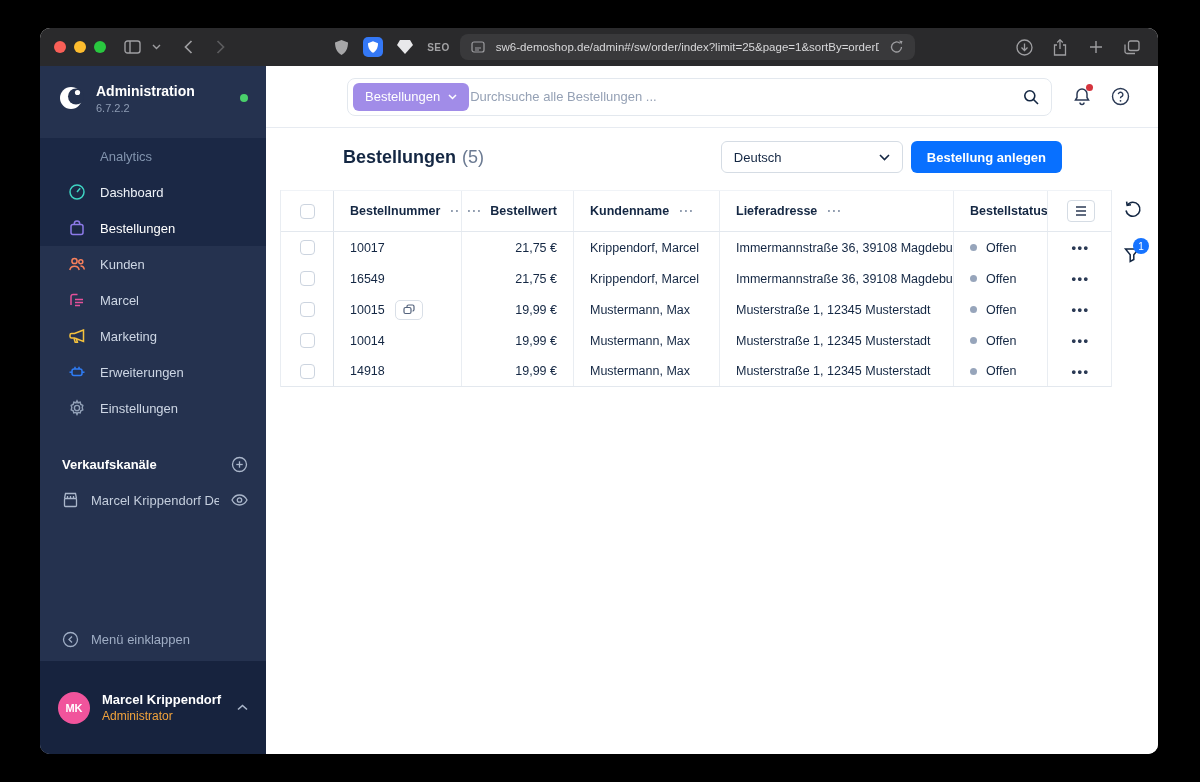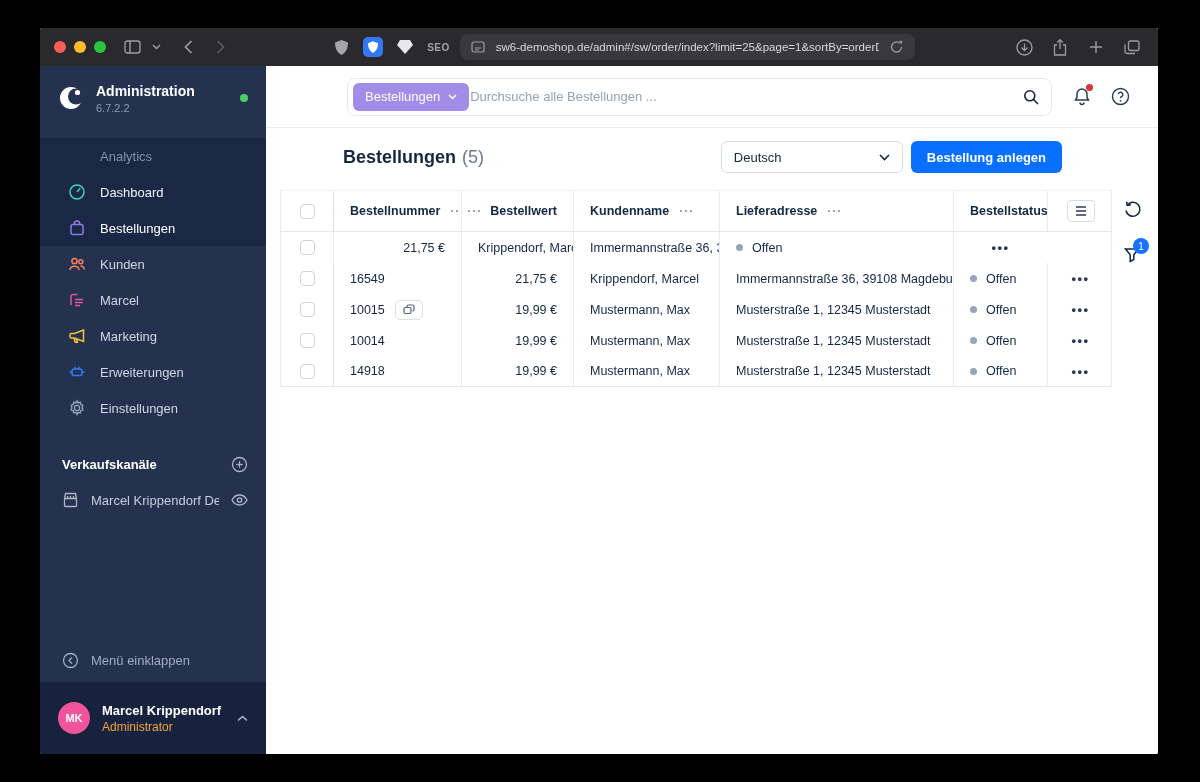--- a/index.html
+++ b/index.html
@@ -1,17 +1,17 @@
 <!DOCTYPE html>
 <html><head>
 <meta charset="utf-8">
 <style>
   * { margin:0; padding:0; box-sizing:border-box; }
   html,body { width:1200px; height:782px; background:#000; font-family:"Liberation Sans","DejaVu Sans",sans-serif; }
-  .window { position:absolute; left:40px; top:28px; width:1118px; height:726px; border-radius:2px; overflow:hidden; background:#fff; }
+  .window { position:absolute; left:40px; top:28px; width:1118px; height:726px; border-radius:10px; overflow:hidden; background:#fff; }
 
   
   .chrome { height:38px; background:#2a2a2c; display:flex; align-items:center; padding:0 14px; }
   .traffic { display:flex; gap:8px; margin-right:14px; }
   .traffic span { width:12px; height:12px; border-radius:50%; display:block; }
   .t-red{background:#f95f57;} .t-yellow{background:#fdbc2e;} .t-green{background:#29c73f;}
   .chrome-icon { color:#9e9ea1; display:flex; align-items:center; justify-content:center; width:24px; height:24px; }
   .chrome-icon.dim { color:#5c5c5e; }
   .ext-group { display:flex; align-items:center; gap:10px; margin-left:auto; margin-right:10px; }
   .seo-badge { color:#a2a2a4; font-size:10px; font-weight:bold; letter-spacing:.5px; }
@@ -36,21 +36,21 @@
   .nav-item .nicon { width:18px; height:18px; display:flex; align-items:center; justify-content:center; }
   .nav-item.sub { padding-left:60px; color:#8294ae; }
   .well { background:#1b2845; }
   .nav-item.active { background:#1b2845; color:#fff; }
   .side-section { margin-top:20px; }
   .side-head { height:36px; display:flex; align-items:center; padding:0 18px 0 22px; color:#fff; font-size:13px; font-weight:bold; }
   .side-head .spacer, .flex-sp { flex:1; }
   .channel-row { height:36px; display:flex; align-items:center; gap:12px; padding:0 18px 0 22px; font-size:13px; color:#c4cedd; }
   .channel-label { flex:1; white-space:nowrap; overflow:hidden; }
   .collapse-row { height:36px; display:flex; align-items:center; gap:12px; padding:0 18px 0 22px; font-size:13px; color:#9fadc4; margin-bottom:4px; cursor:pointer; }
-  .user-block { background:#17233e; height:72px; display:flex; align-items:center; gap:12px; padding:8px 18px; }
+  .user-block { background:#17233e; height:93px; display:flex; align-items:center; gap:12px; padding:8px 18px; }
   .avatar { width:32px; height:32px; border-radius:50%; background:#f1549c; color:#fff; font-size:11px; font-weight:bold; display:flex; align-items:center; justify-content:center; }
   .user-meta { flex:1; }
   .user-name { color:#fff; font-size:13px; font-weight:bold; }
   .user-role { color:#f2a33c; font-size:12px; margin-top:2px; }
 
   
   .topbar { height:62px; display:flex; align-items:center; border-bottom:1px solid #e7ebf1; padding-left:81px; padding-right:28px; }
   .searchbox { width:715px; height:38px; border:1px solid #e3e8ee; border-radius:8px; display:flex; align-items:center; padding:0 12px 0 5px; }
   .scope-pill { background:#a18ce8; color:#fff; font-size:13px; border-radius:6px; height:28px; display:flex; align-items:center; gap:8px; padding:0 12px; cursor:pointer; }
   .search-placeholder { color:#95a1b5; font-size:13px; margin-left:1px; flex:1; }
@@ -435,20 +435,23 @@
                     <line x1="1" y1="9" x2="11" y2="9"></line>
                   </svg>
               </span>
             </div>
           </div>
 
           <div class="grid-row trow">
             <div class="cell center">
                 <span class="chk"></span>
               </div>
+            <div class="cell bl-strong">
+                <span>10017</span>
+              </div>
             <div class="cell bl right">
                 <span>21,75 €</span>
               </div>
             <div class="cell bl">
                 <span>Krippendorf, Marcel</span>
               </div>
             <div class="cell bl">
                 <span>Immermannstraße 36, 39108 Magdeburg</span>
               </div>
             <div class="cell bl">

